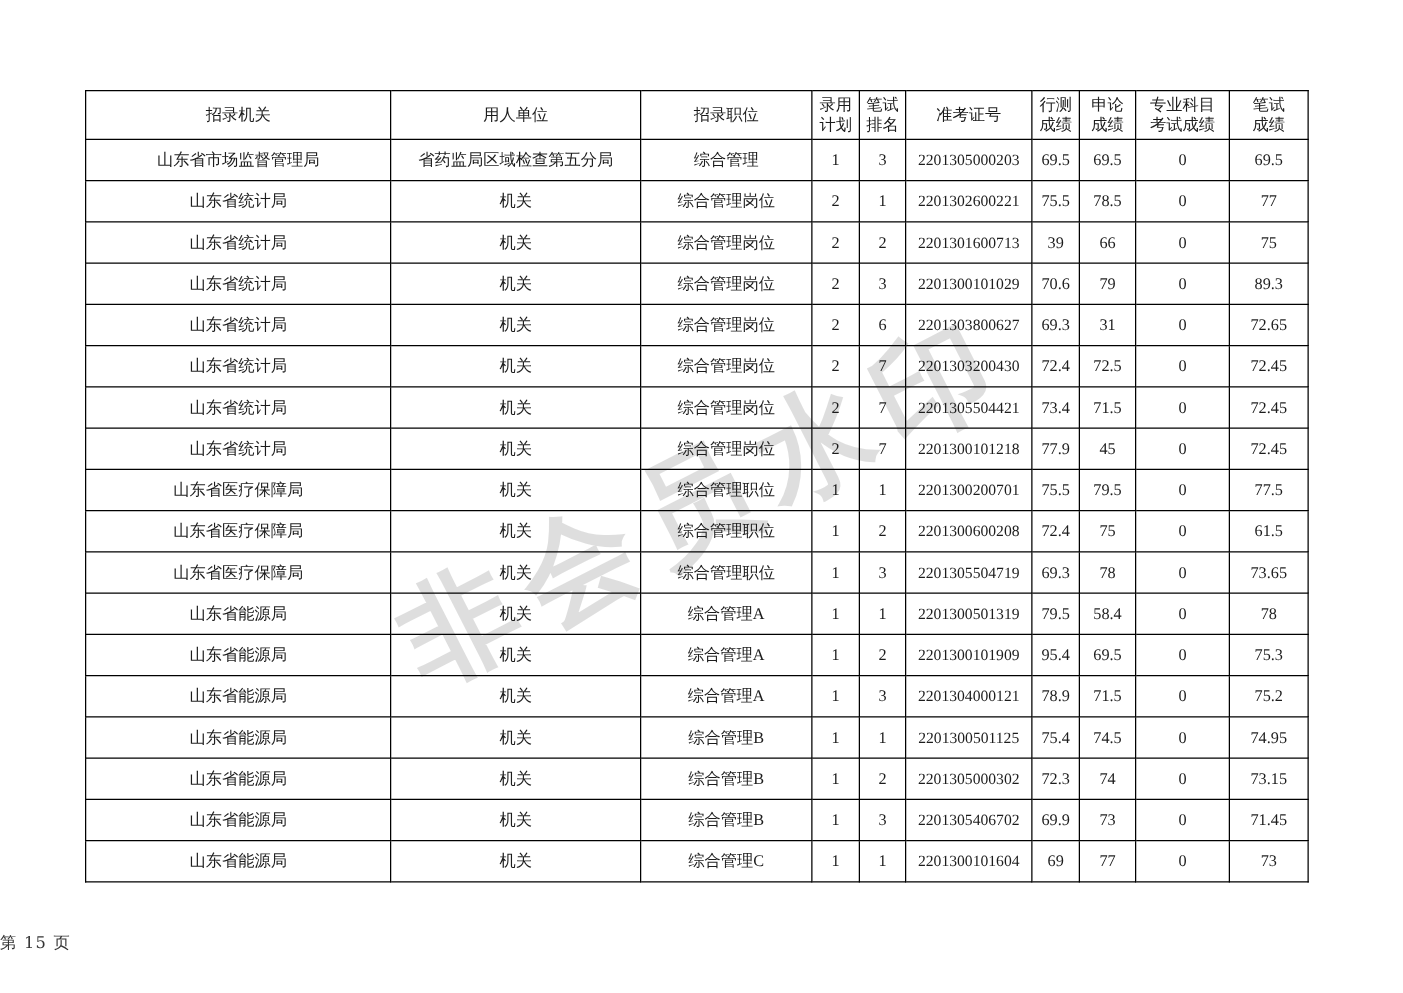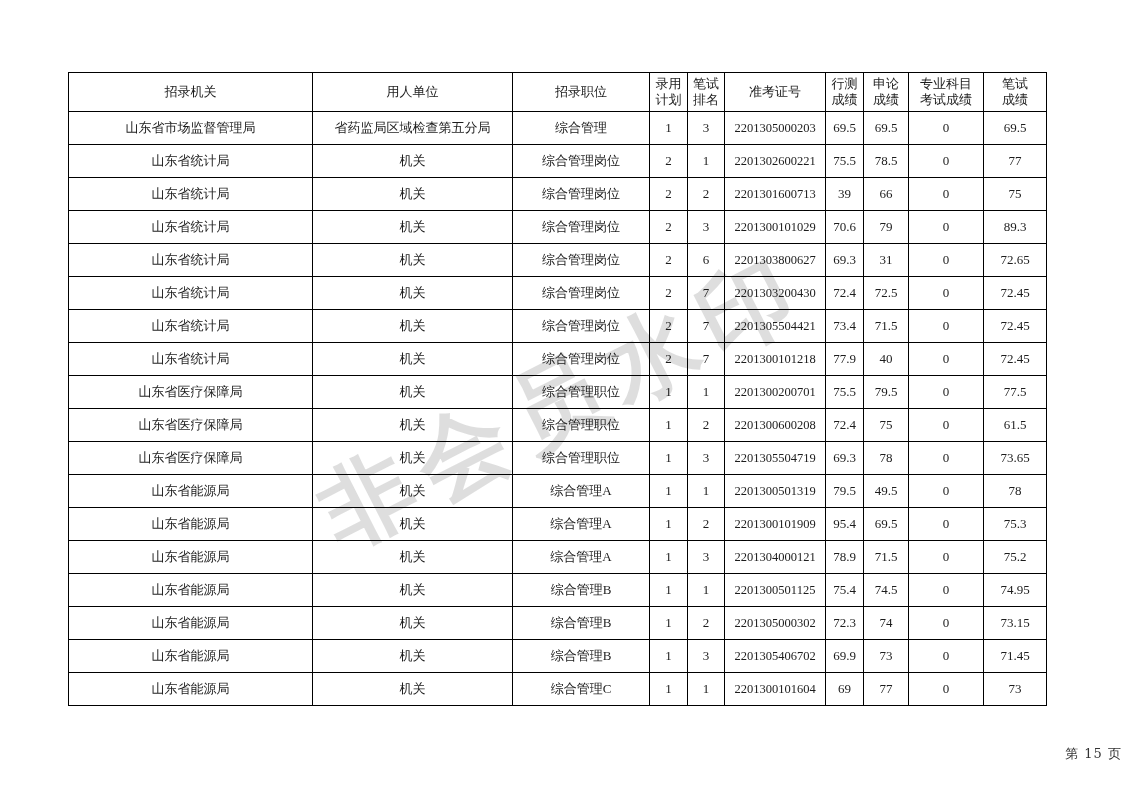--- a/index.html
+++ b/index.html
@@ -73,21 +73,21 @@
   .c6 { width: 38px; }
   .c7 { width: 45px; }
   .c8 { width: 75px; }
   .c9 { width: 63px; }
   td.col5 { font-size: 12.5px; letter-spacing: 0; }
   .footer {
     position: absolute;
     left: 0;
     right: 0;
     top: 745px;
-    text-align: right;
+    text-align: left;
     font-size: 13px;
     letter-spacing: 1px;
     color: #333333;
     z-index: 1;
   }
 </style>
 </head>
 <body>
 
 <div class="page">
@@ -213,21 +213,21 @@
           <td class="col9">72.45</td>
         </tr>
         <tr>
           <td class="col0">山东省统计局</td>
           <td class="col1">机关</td>
           <td class="col2">综合管理岗位</td>
           <td class="col3">2</td>
           <td class="col4">7</td>
           <td class="col5">2201300101218</td>
           <td class="col6">77.9</td>
-          <td class="col7">40</td>
+          <td class="col7">45</td>
           <td class="col8">0</td>
           <td class="col9">72.45</td>
         </tr>
         <tr>
           <td class="col0">山东省医疗保障局</td>
           <td class="col1">机关</td>
           <td class="col2">综合管理职位</td>
           <td class="col3">1</td>
           <td class="col4">1</td>
           <td class="col5">2201300200701</td>
@@ -261,21 +261,21 @@
           <td class="col9">73.65</td>
         </tr>
         <tr>
           <td class="col0">山东省能源局</td>
           <td class="col1">机关</td>
           <td class="col2">综合管理A</td>
           <td class="col3">1</td>
           <td class="col4">1</td>
           <td class="col5">2201300501319</td>
           <td class="col6">79.5</td>
-          <td class="col7">49.5</td>
+          <td class="col7">58.4</td>
           <td class="col8">0</td>
           <td class="col9">78</td>
         </tr>
         <tr>
           <td class="col0">山东省能源局</td>
           <td class="col1">机关</td>
           <td class="col2">综合管理A</td>
           <td class="col3">1</td>
           <td class="col4">2</td>
           <td class="col5">2201300101909</td>

